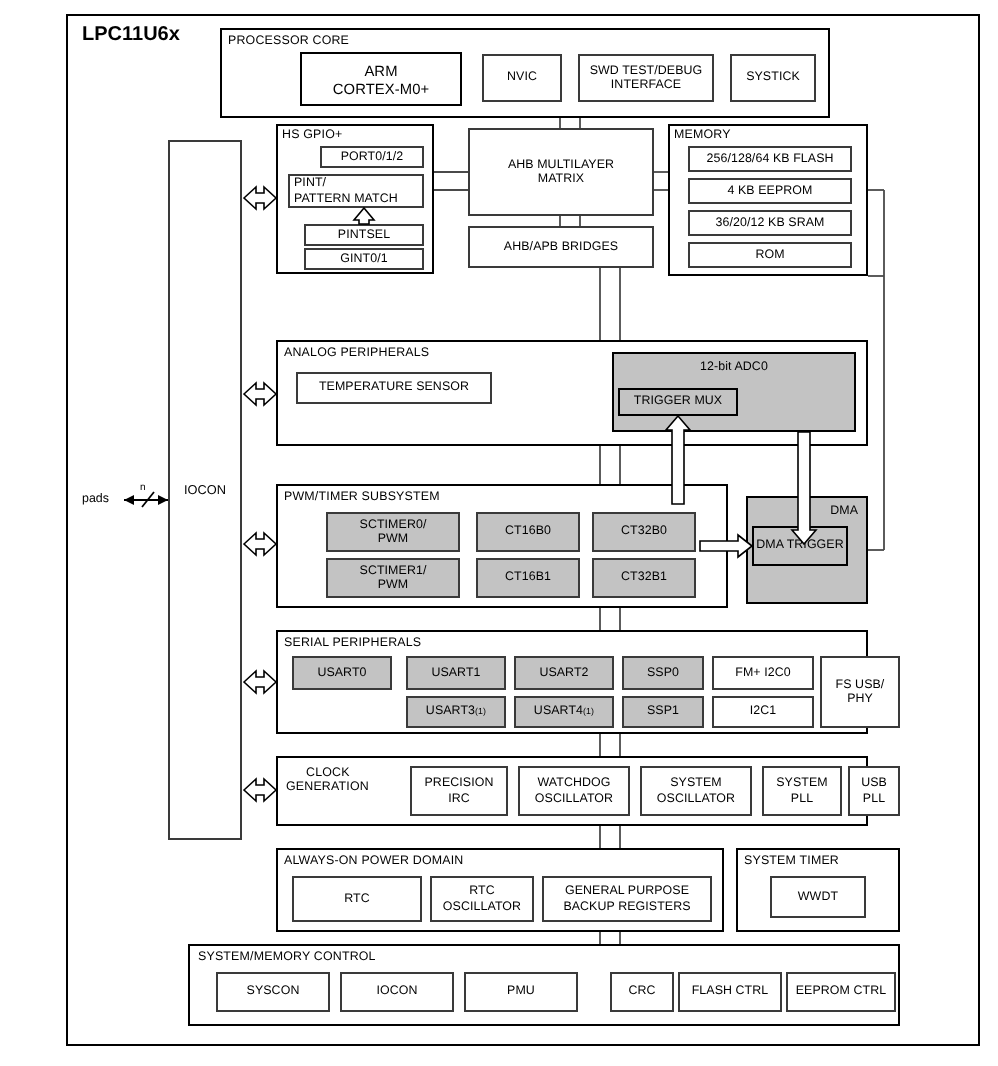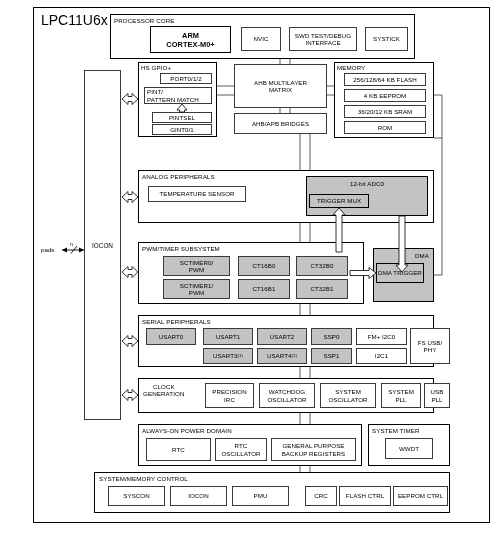--- a/index.html
+++ b/index.html
@@ -54,31 +54,31 @@
     letter-spacing: 0.05px;
     padding: 0 1px;
   }
   
   .blk.gray {
     background: #c3c3c3;
   }
   
   .blk.heavy {
     border: 1.4px solid #000;
-    font-weight: bold;
+    font-weight: normal;
     font-size: 7.4px;
     line-height: 9px;
   }
   .blk.bold2 { border: 1.4px solid #000; }
 
   
   .chip-title {
     position: absolute;
-    font-size: 14px;
-    font-weight: normal;
+    font-size: 10px;
+    font-weight: bold;
     color: #000;
     white-space: nowrap;
   }
   
   .iocon {
     border: 1px solid #3a3a3a;
     background: #ffffff;
     display: flex;
     align-items: center;
     justify-content: center;

